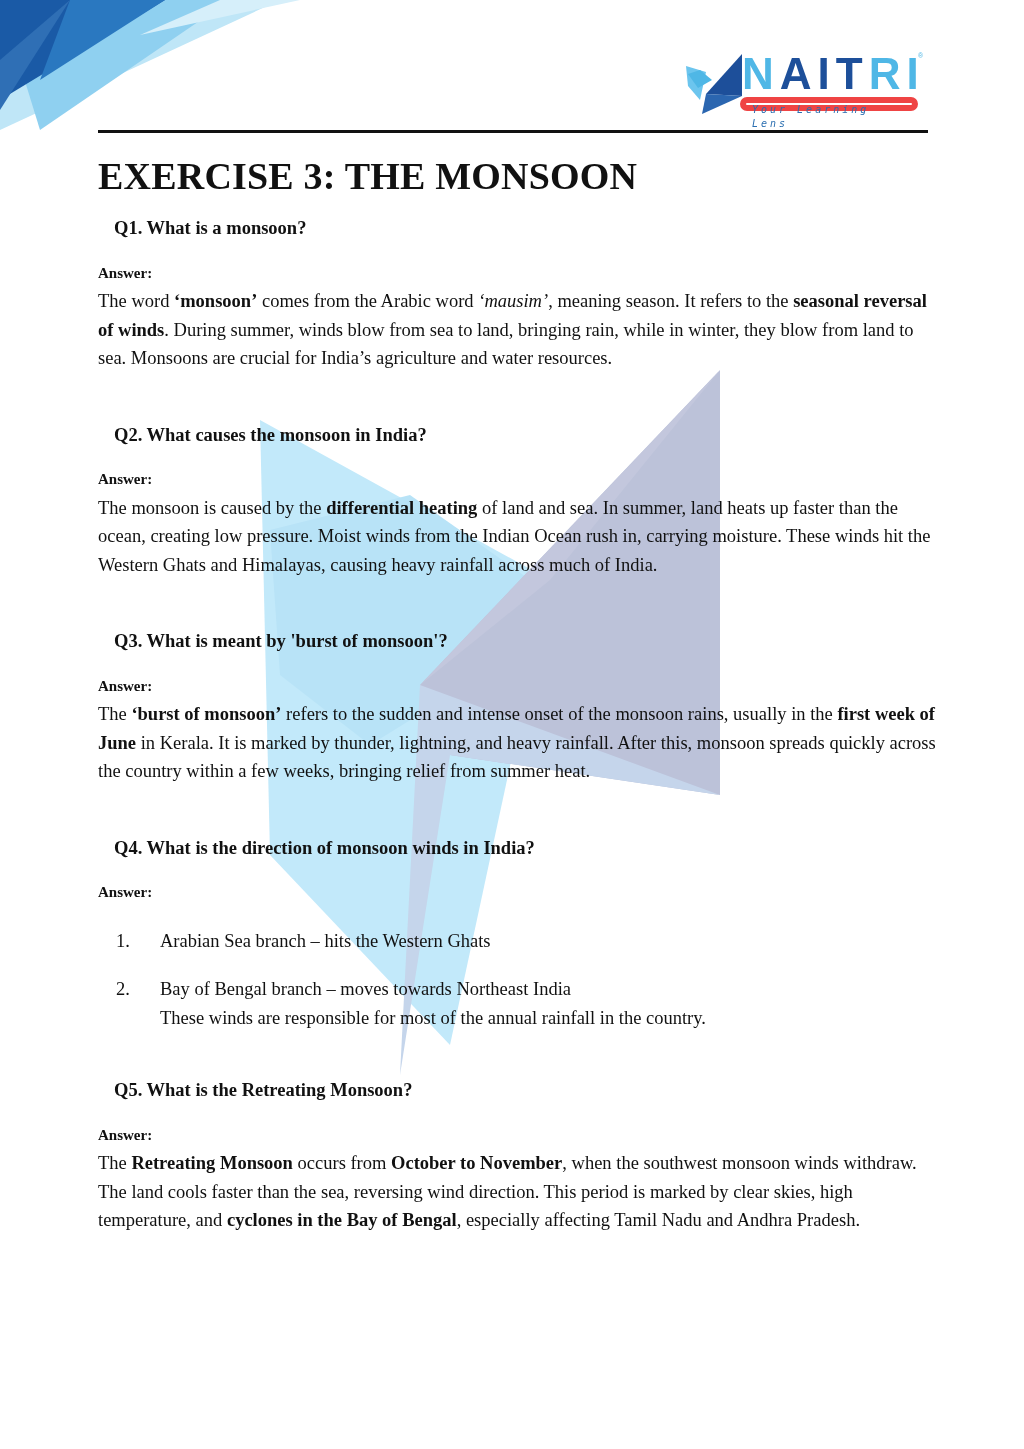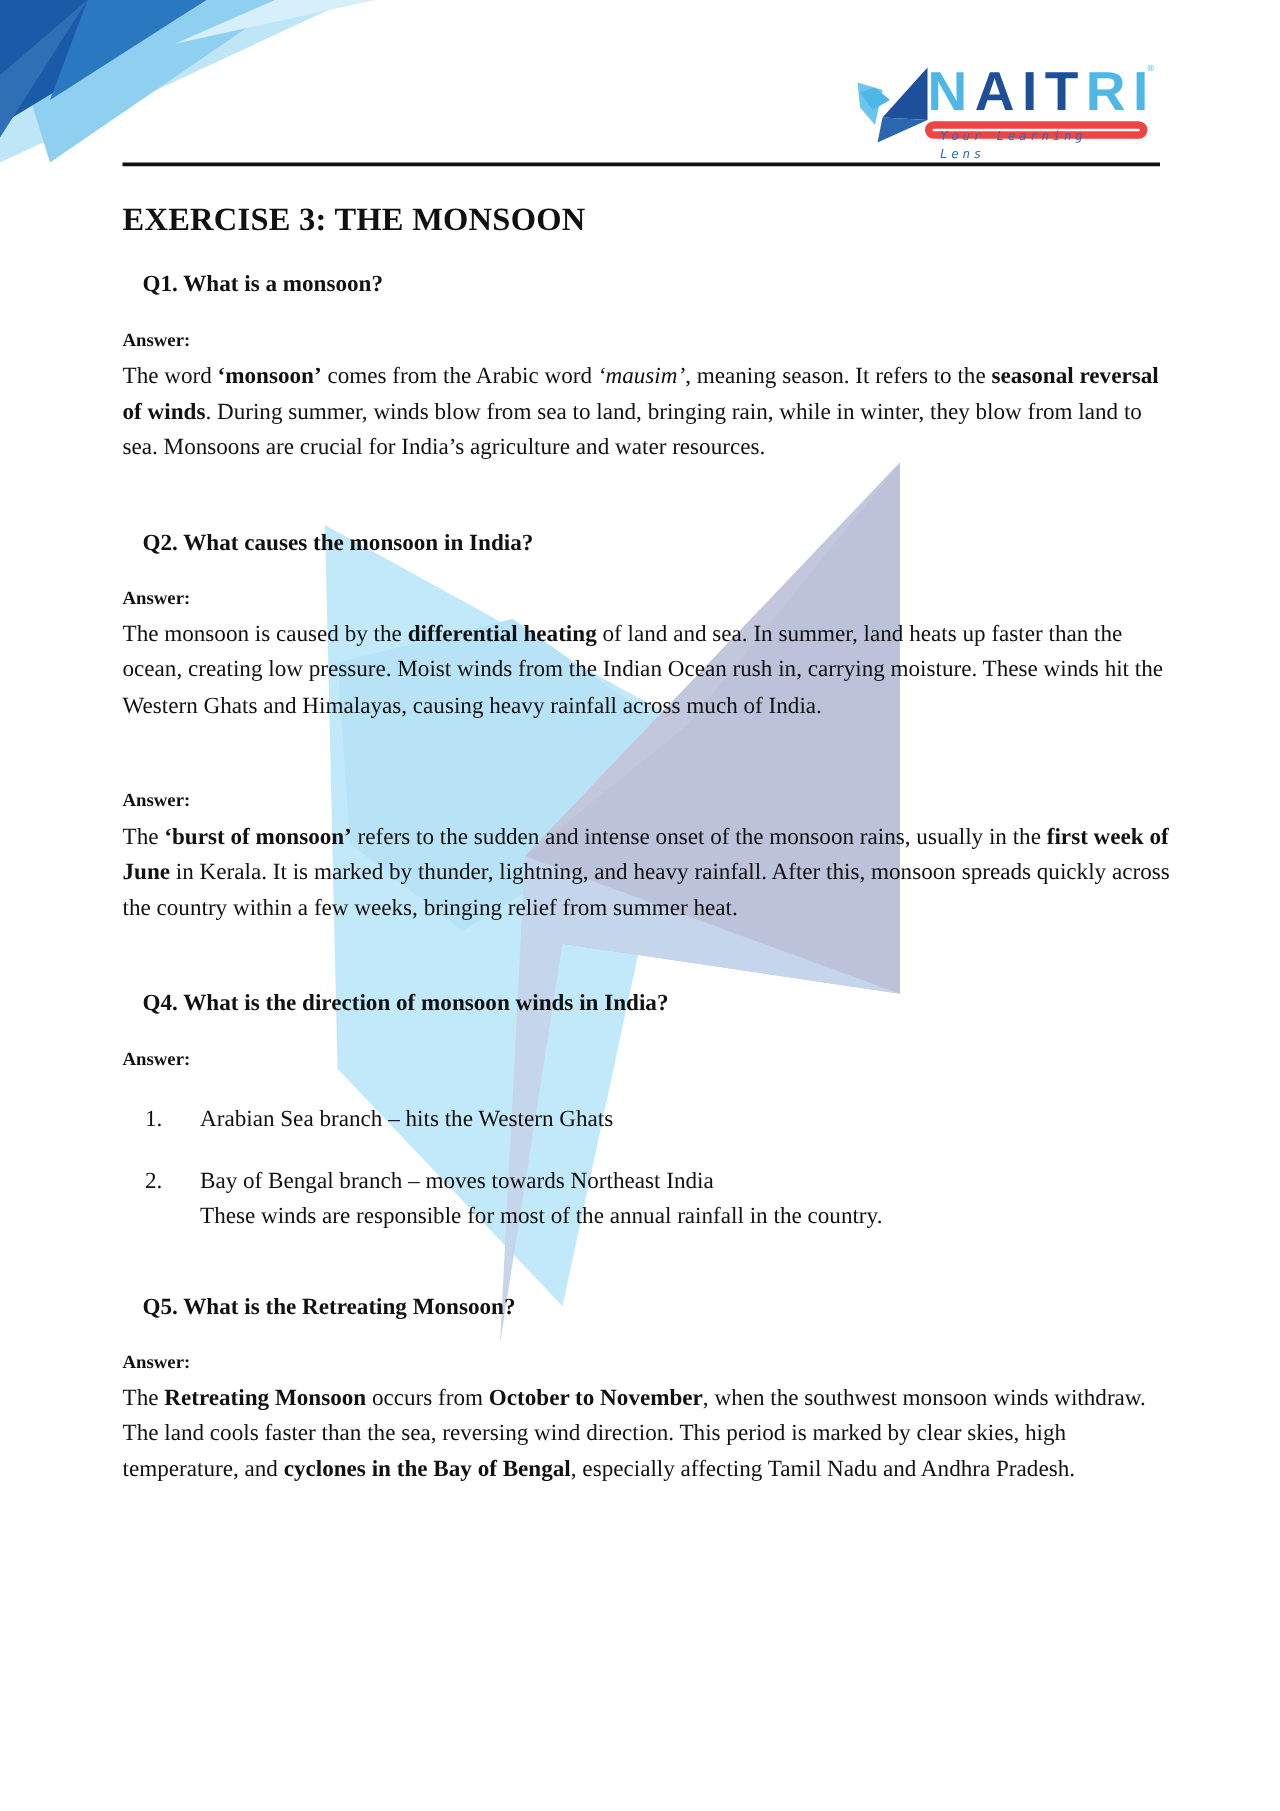--- a/index.html
+++ b/index.html
@@ -15,21 +15,21 @@
     .logo-word .a { color: #1d4f9a; }
     .logo-word .i { color: #1d4f9a; }
     .logo-word .t { color: #1d4f9a; }
     .logo-word .r { color: #4fb7e6; }
     .logo-reg { position: absolute; left: 234px; top: 0px; font-size: 7px; color: #4fb7e6; font-family: "Liberation Sans", sans-serif; }
     .logo-tag { position: absolute; left: 56px; top: 45px; width: 178px; height: 14px; border: 6px solid #ef4444;
                 border-radius: 7px; font-family: "DejaVu Sans Mono", monospace; font-style: italic;
                 font-size: 10px; letter-spacing: 3px; color: #2a6eb0; line-height: 14px; padding-left: 6px; box-sizing: border-box; }
     .rule { position: absolute; left: 98px; top: 130px; width: 830px; height: 3px; background: #111; z-index: 2; }
     .content { position: absolute; left: 98px; top: 150px; width: 840px; z-index: 2; }
-    h1 { font-size: 26px; font-weight: bold; margin: 8px 0 20px 0; line-height: 36px; letter-spacing: 0.2px; }
+    h1 { font-size: 38px; font-weight: bold; margin: 8px 0 20px 0; line-height: 36px; letter-spacing: 0.2px; }
     .q { font-size: 18.5px; font-weight: bold; line-height: 28.5px; margin: 16px; }
     .ans { font-size: 15px; font-weight: bold; line-height: 28.5px; margin: 0; }
     .p { font-size: 18.5px; line-height: 28.5px; margin: 0; }
     .block { margin-bottom: 48px; }
     .block.b4 { margin-bottom: 44px; }
     ol { margin: 20px 0 0 0; padding: 0; list-style: none; }
     ol li { font-size: 18.5px; line-height: 28.5px; position: relative; padding-left: 62px; margin-bottom: 20px; }
     ol li .num { position: absolute; left: 18px; top: 0; }
     b { font-weight: bold; }
     i { font-style: italic; }
@@ -79,20 +79,21 @@
     <p class="p"><span>The word </span><b>‘monsoon’</b><span> comes from the Arabic word </span><i>‘mausim’</i><span>, meaning season. It refers to the </span><b>seasonal reversal of winds</b><span>. During summer, winds blow from sea to land, bringing rain, while in winter, they blow from land to sea. Monsoons are crucial for India’s agriculture and water resources.</span></p>
   </div>
 
   <div class="block">
     <p class="q">Q2. What causes the monsoon in India?</p>
     <p class="ans">Answer:</p>
     <p class="p"><span>The monsoon is caused by the </span><b>differential heating</b><span> of land and sea. In summer, land heats up faster than the ocean, creating low pressure. Moist winds from the Indian Ocean rush in, carrying moisture. These winds hit the Western Ghats and Himalayas, causing heavy rainfall across much of India.</span></p>
   </div>
 
   <div class="block">
+    <p class="q">Q3. What is meant by 'burst of monsoon'?</p>
     <p class="ans">Answer:</p>
     <p class="p"><span>The </span><b>‘burst of monsoon’</b><span> refers to the sudden and intense onset of the monsoon rains, usually in the </span><b>first week of June</b><span> in Kerala. It is marked by thunder, lightning, and heavy rainfall. After this, monsoon spreads quickly across the country within a few weeks, bringing relief from summer heat.</span></p>
   </div>
 
   <div class="block b4">
     <p class="q">Q4. What is the direction of monsoon winds in India?</p>
     <p class="ans">Answer:</p>
     <ol>
       <li><span class="num">1.</span><span>Arabian Sea branch – hits the Western Ghats</span></li>
       <li><span class="num">2.</span><span>Bay of Bengal branch – moves towards Northeast India</span><br><span>These winds are responsible for most of the annual rainfall in the country.</span></li>

